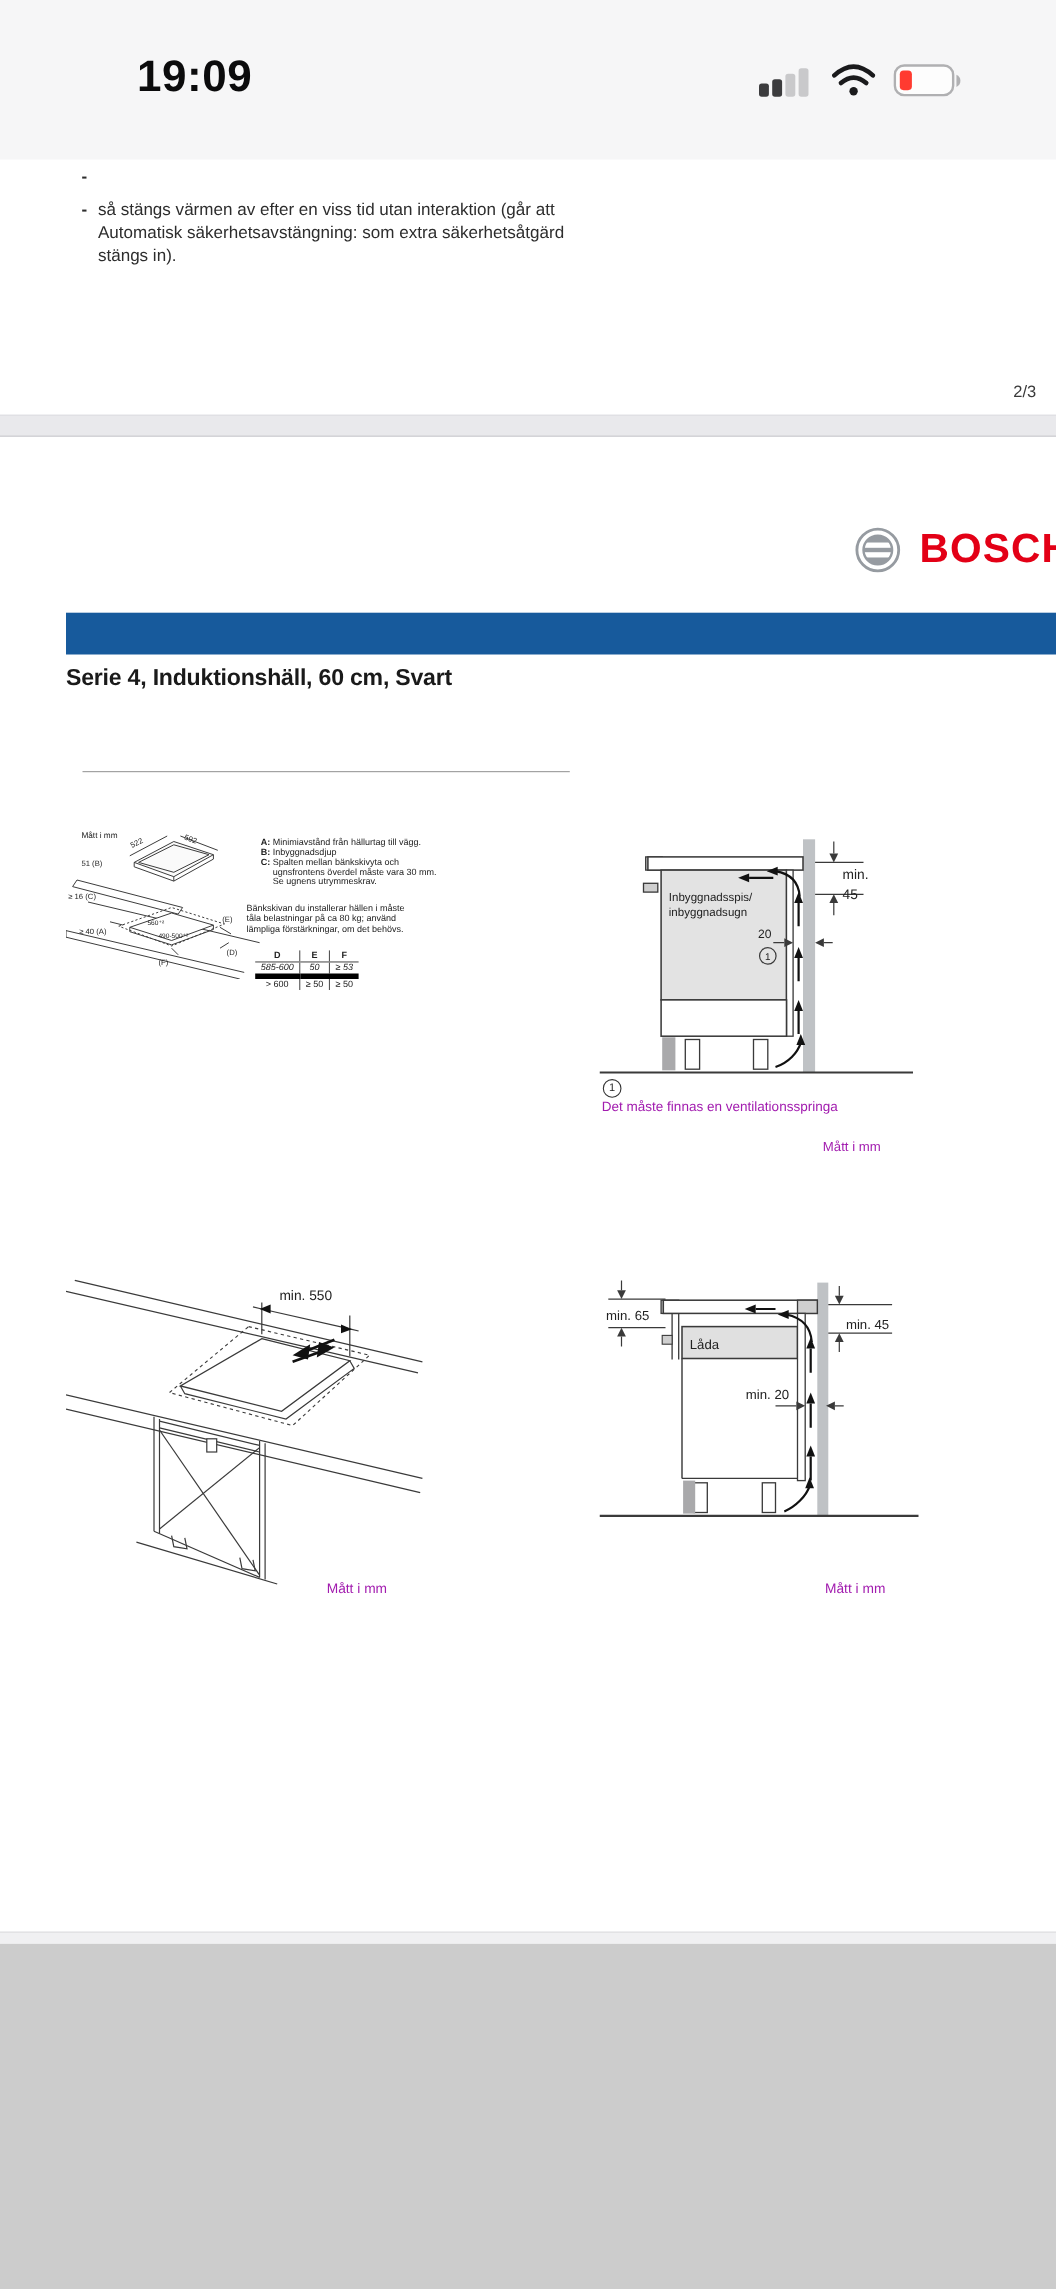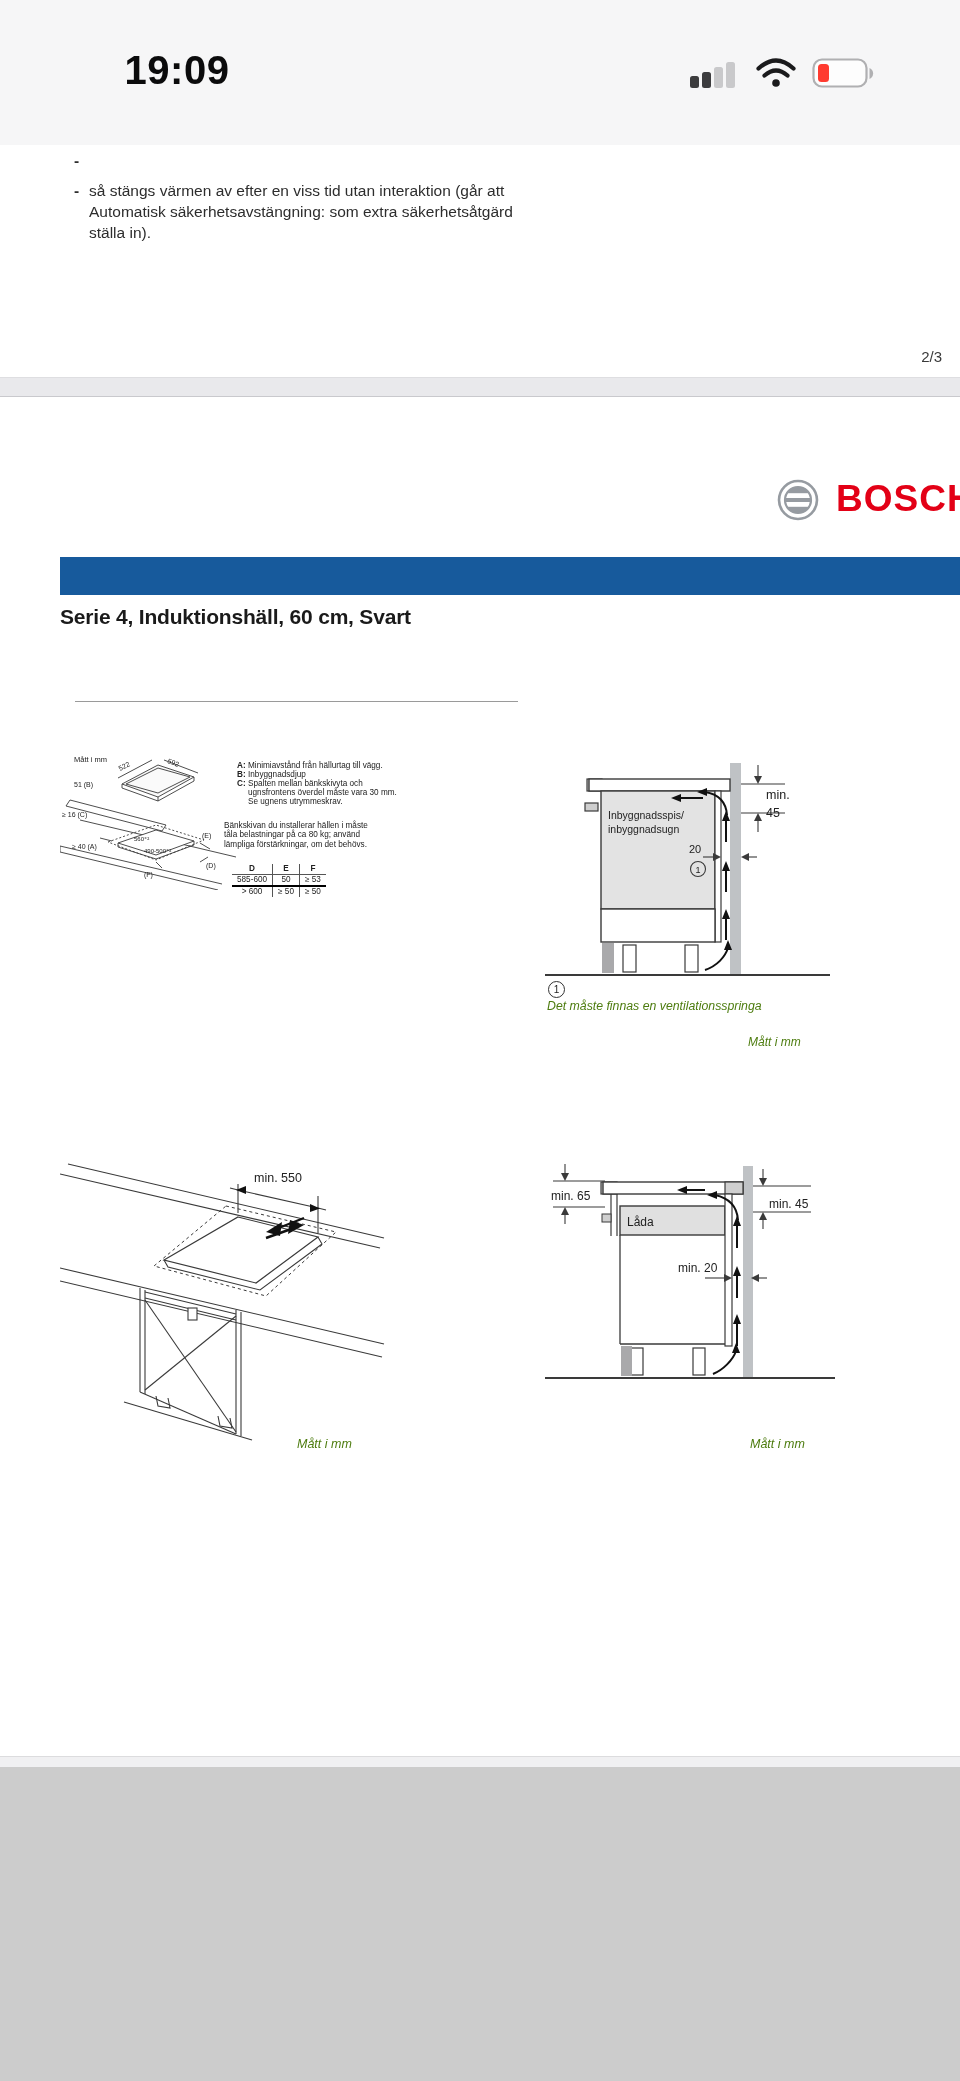--- a/index.html
+++ b/index.html
@@ -21,22 +21,22 @@
   .rule{left:75px;top:701px;width:443px;height:1px;background:#9a9a9a;}
   .legendblock{left:237px;top:761px;width:215px;font-size:8.2px;line-height:9px;color:#222;}
   .lrow{display:flex;}
   .lkey{font-weight:bold;width:11px;flex:none;}
   .noteblock{left:224px;top:821px;width:215px;font-size:8.2px;line-height:9.3px;color:#222;}
   .tableblock{left:232px;top:864px;}
   .dtab{border-collapse:collapse;font-size:8.2px;color:#222;text-align:center;}
   .dtab th{font-weight:bold;border-bottom:1px solid #555;padding:0 5px 1px;}
   .dtab td{padding:0 5px 1px;}
   .dtab th+th,.dtab td+td{border-left:1px solid #555;}
-  .dtab tbody tr:first-child td{border-bottom:2px solid #000000;}
-  .dcap{color:#4d7c0f;font-style:italic;}
+  .dtab tbody tr:first-child td{border-bottom:5px solid #000000;font-style:italic;}
+  .dcap{color:#a21caf;}
   .refcircle{display:inline-flex;align-items:center;justify-content:center;width:15px;height:15px;border:1px solid #333;border-radius:50%;font-size:10px;color:#222;}
   
   .toolbar{left:0;top:1756px;width:960px;height:325px;background:#f0f0f2;border-top:1px solid #dcdcde;}
   .tabsliver{left:-26px;top:1776px;width:72px;height:102px;background:#ffffff;border-radius:22px;box-shadow:0 1px 2px rgba(0,0,0,.05);}
   .urlpill{left:72px;top:1776px;width:833px;height:102px;background:#ffffff;border-radius:26px;box-shadow:0 1px 2px rgba(0,0,0,.05);display:flex;align-items:center;justify-content:center;}
   .urltext{font-size:36px;color:#141414;}
   .homebar{left:314px;top:2046px;width:344px;height:14px;border-radius:7px;background:#050505;}
   svg text{font-family:"Liberation Sans","DejaVu Sans",sans-serif;}
 </style>
 </head>
@@ -66,21 +66,21 @@
 
   <div class="abs bullets">
     <div class="bullet">
       <div class="bmark">-</div>
     </div>
     <div class="bullet">
       <div class="bmark">-</div>
       <div>
         <div>så stängs värmen av efter en viss tid utan interaktion (går att</div>
         <div>Automatisk säkerhetsavstängning: som extra säkerhetsåtgärd</div>
-        <div>ställa in).</div>
+        <div>stängs in).</div>
       </div>
     </div>
   </div>
   <div class="abs pageind">2/3</div>
 
   <div class="abs sepband"></div>
 
   <svg class="abs" style="left:777px;top:479px" width="42" height="42">
     <circle cx="21" cy="21" r="19" fill="none" stroke="#969ba1" stroke-width="2.6"></circle>
     <circle cx="21" cy="21" r="13" fill="#969ba1"></circle>

